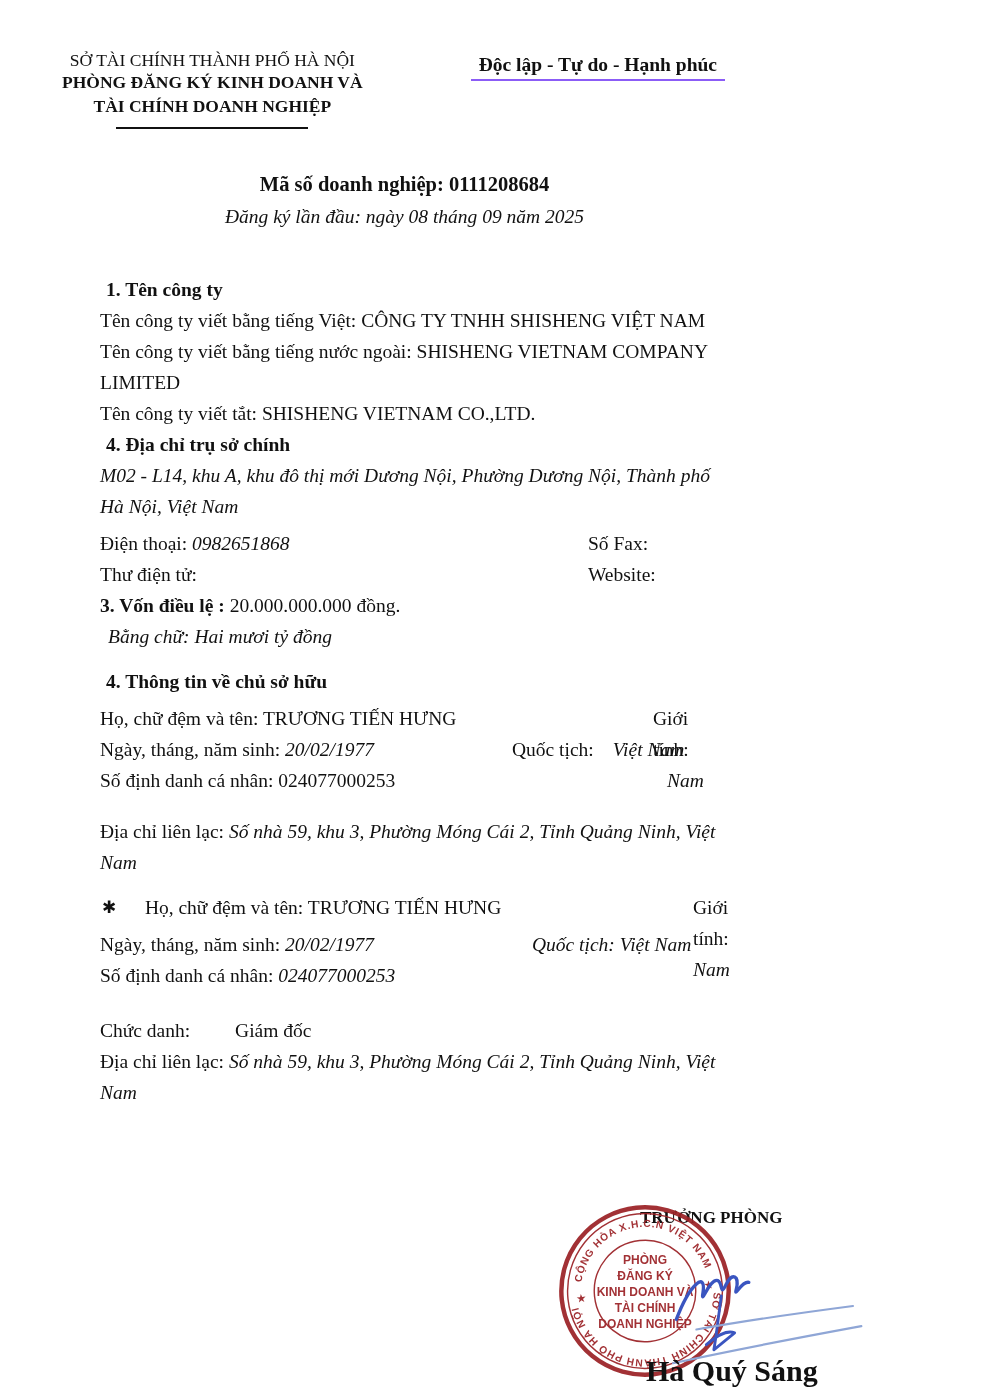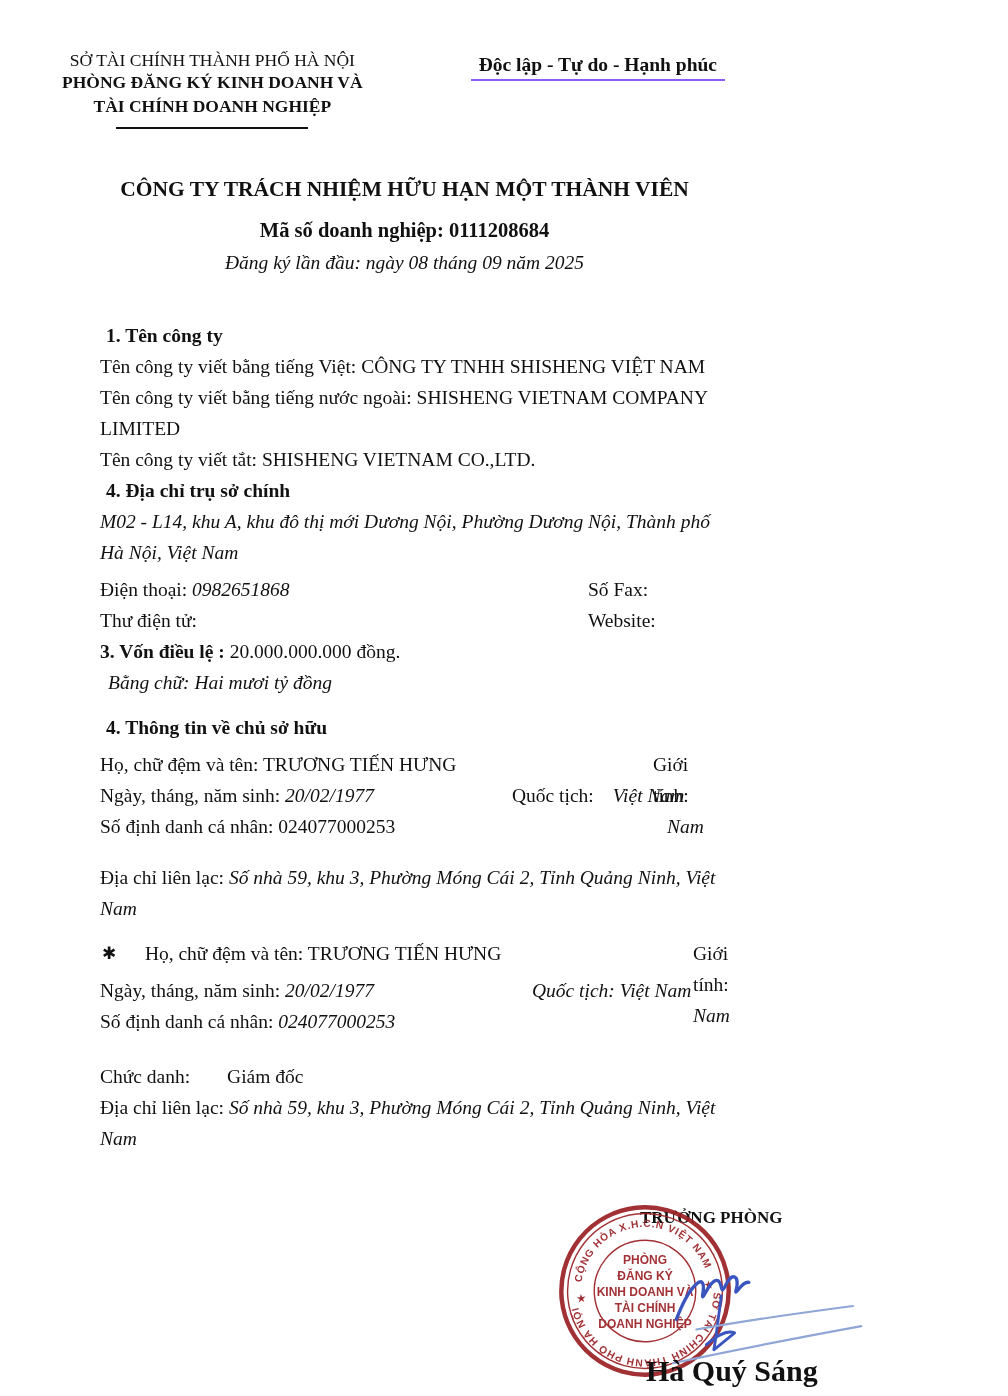--- a/index.html
+++ b/index.html
@@ -74,21 +74,20 @@
       <div class="hdr-bold">PHÒNG ĐĂNG KÝ KINH DOANH VÀ</div>
       <div class="hdr-bold">TÀI CHÍNH DOANH NGHIỆP</div>
       <div class="hdr-rule-left"></div>
     </div>
     <div class="hdr-right">
       <div class="hdr-right-line2">Độc lập - Tự do - Hạnh phúc</div>
     </div>
   </div>
 
   <div class="title-block">
-    <div class="title-line">CÔNG TY TRÁCH NHIỆM HỮU HẠN MỘT THÀNH VIÊN</div>
     <div class="tax-line">Mã số doanh nghiệp: 0111208684</div>
     <div class="reg-line">Đăng ký lần đầu: ngày 08 tháng 09 năm 2025</div>
   </div>
 
   <div class="content">
 
     <div class="sec-heading gap-lg">1. Tên công ty</div>
     <div class="row">
       <span>Tên công ty viết bằng tiếng Việt:</span>
       <span>CÔNG TY TNHH SHISHENG VIỆT NAM</span>
@@ -165,21 +164,21 @@
         <span>Quốc tịch:</span>
         <span>Việt Nam</span>
       </span>
     </div>
     <div class="row">
       <span>Số định danh cá nhân:</span>
       <span class="italic">024077000253</span>
     </div>
     <div class="row gap-xl" style="margin-top:24px;">
       <span>Chức danh:</span>
-      <span style="margin-left:32px;">Giám đốc</span>
+      <span style="margin-left:40px;">Giám đốc</span>
     </div>
     <div class="row">
       <span>Địa chỉ liên lạc:</span>
       <span class="italic">Số nhà 59, khu 3, Phường Móng Cái 2, Tỉnh Quảng Ninh, Việt Nam</span>
     </div>
 
   </div>
 
   <div class="sign-area">
     <div class="signer-title">TRƯỞNG PHÒNG</div>

